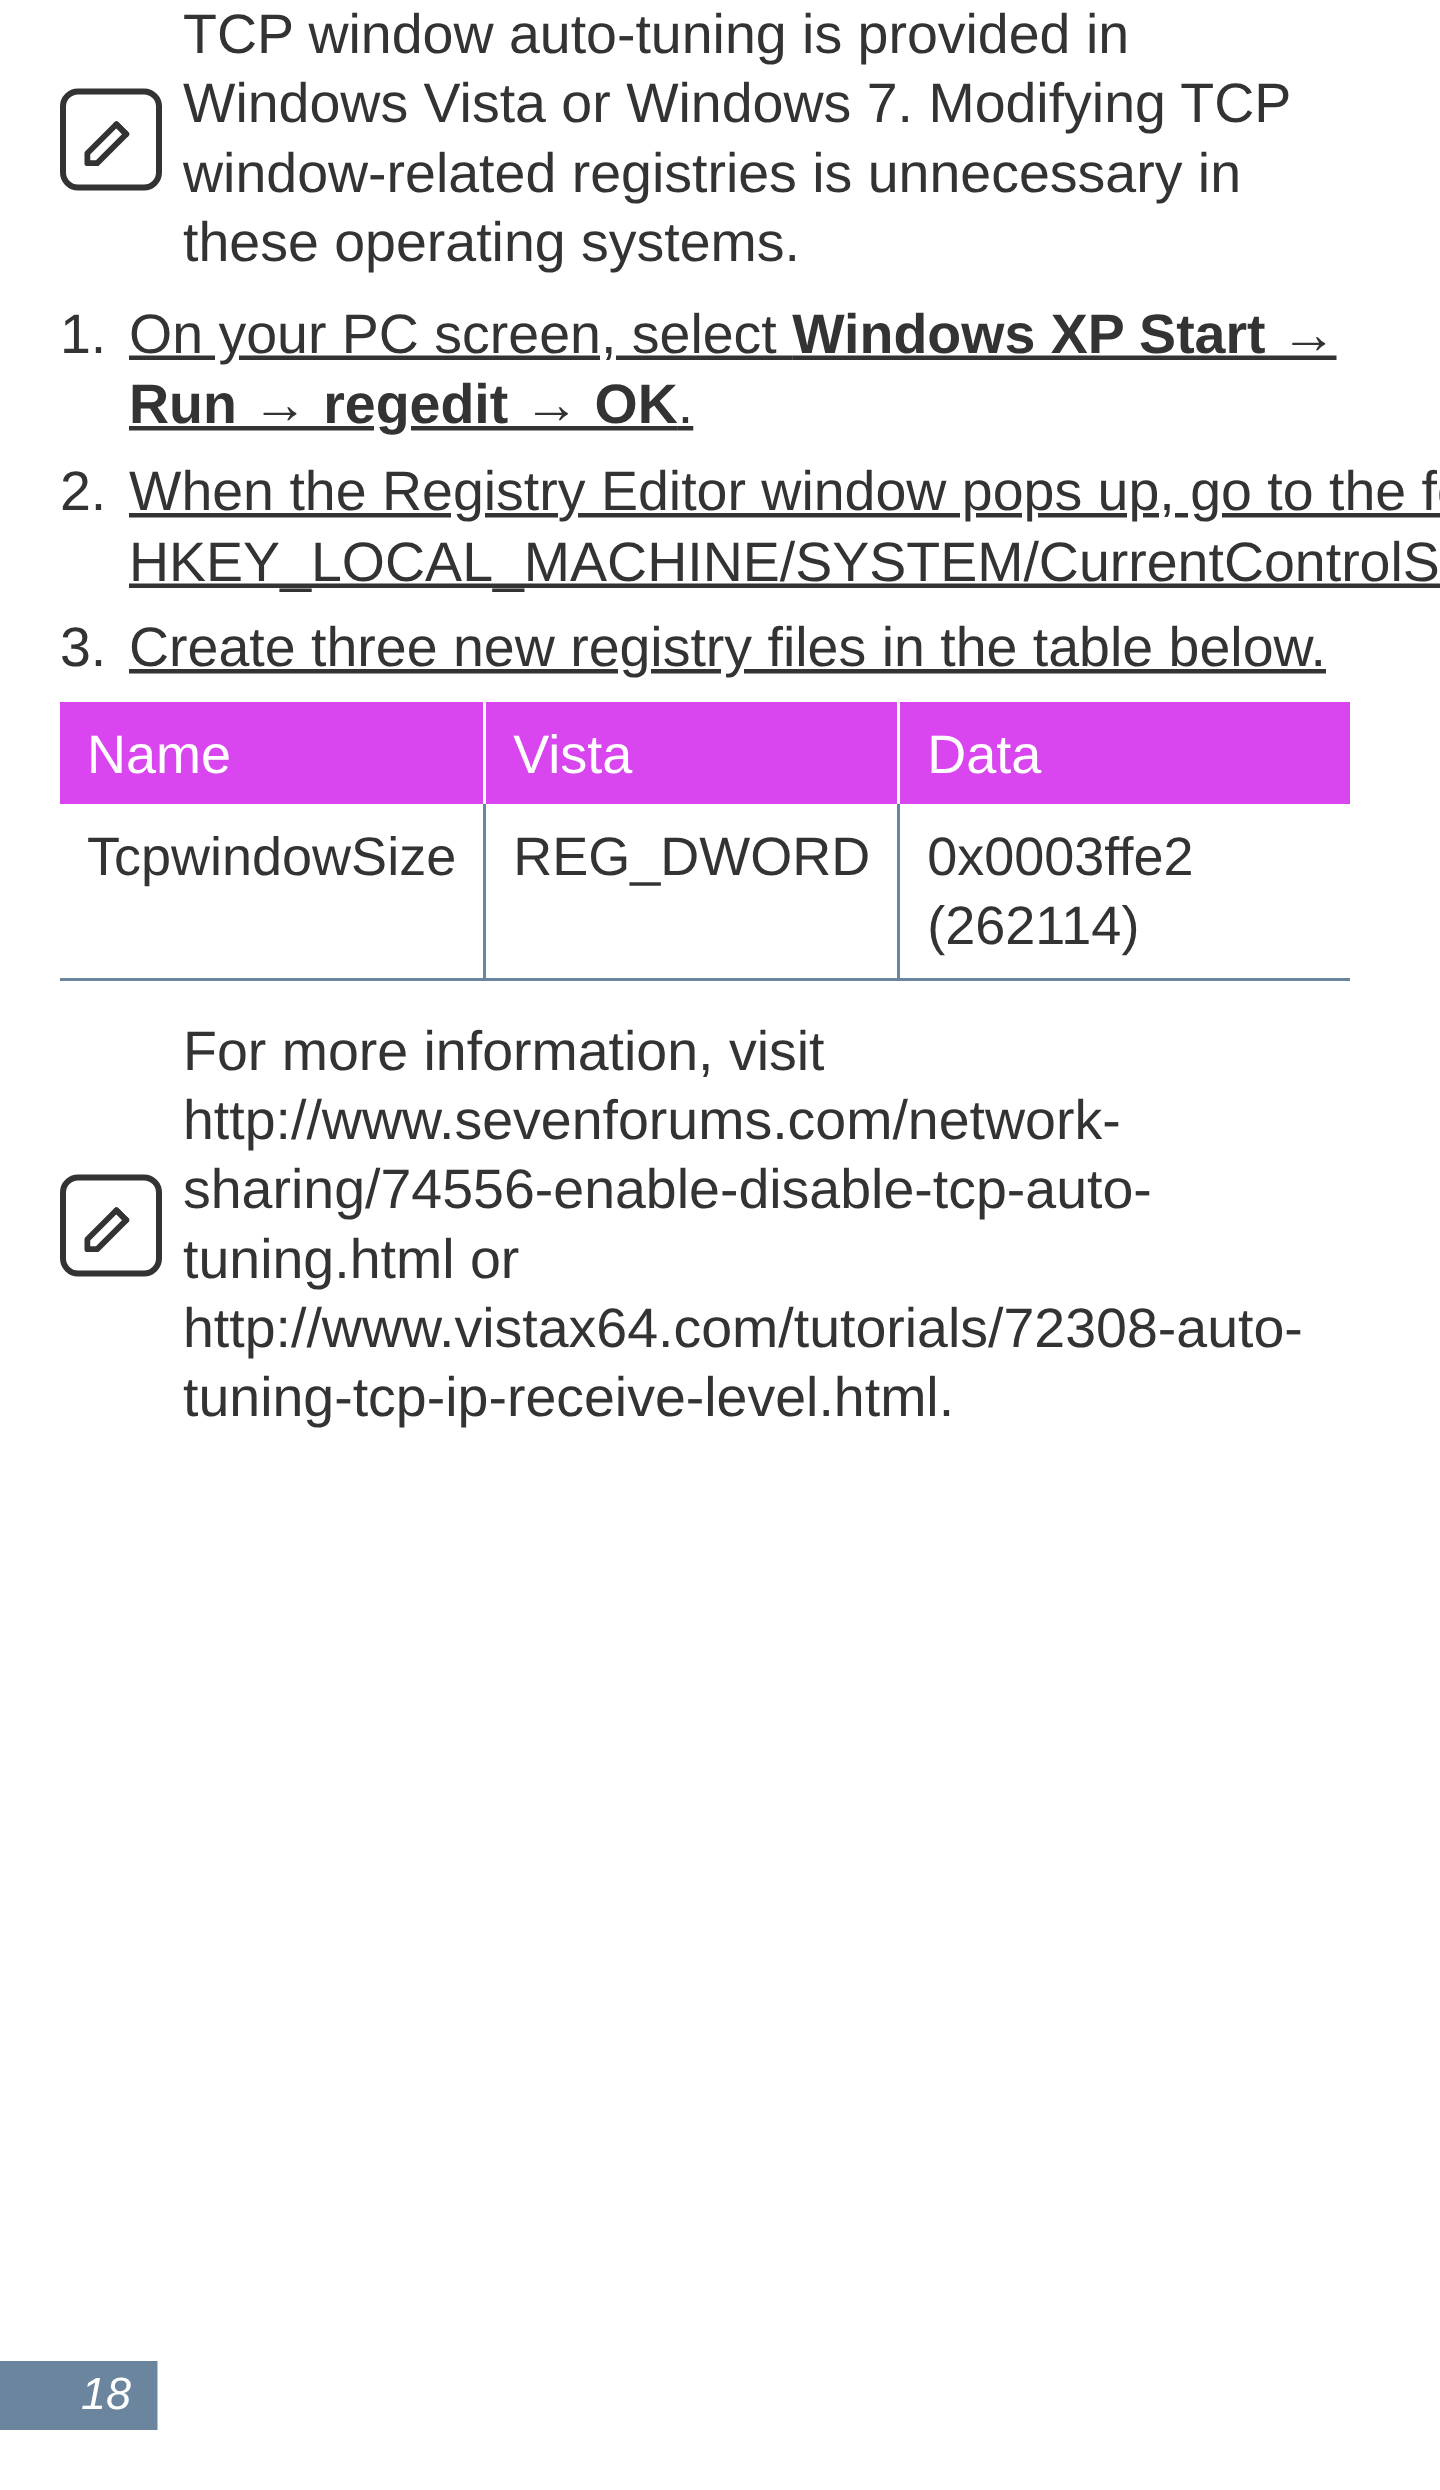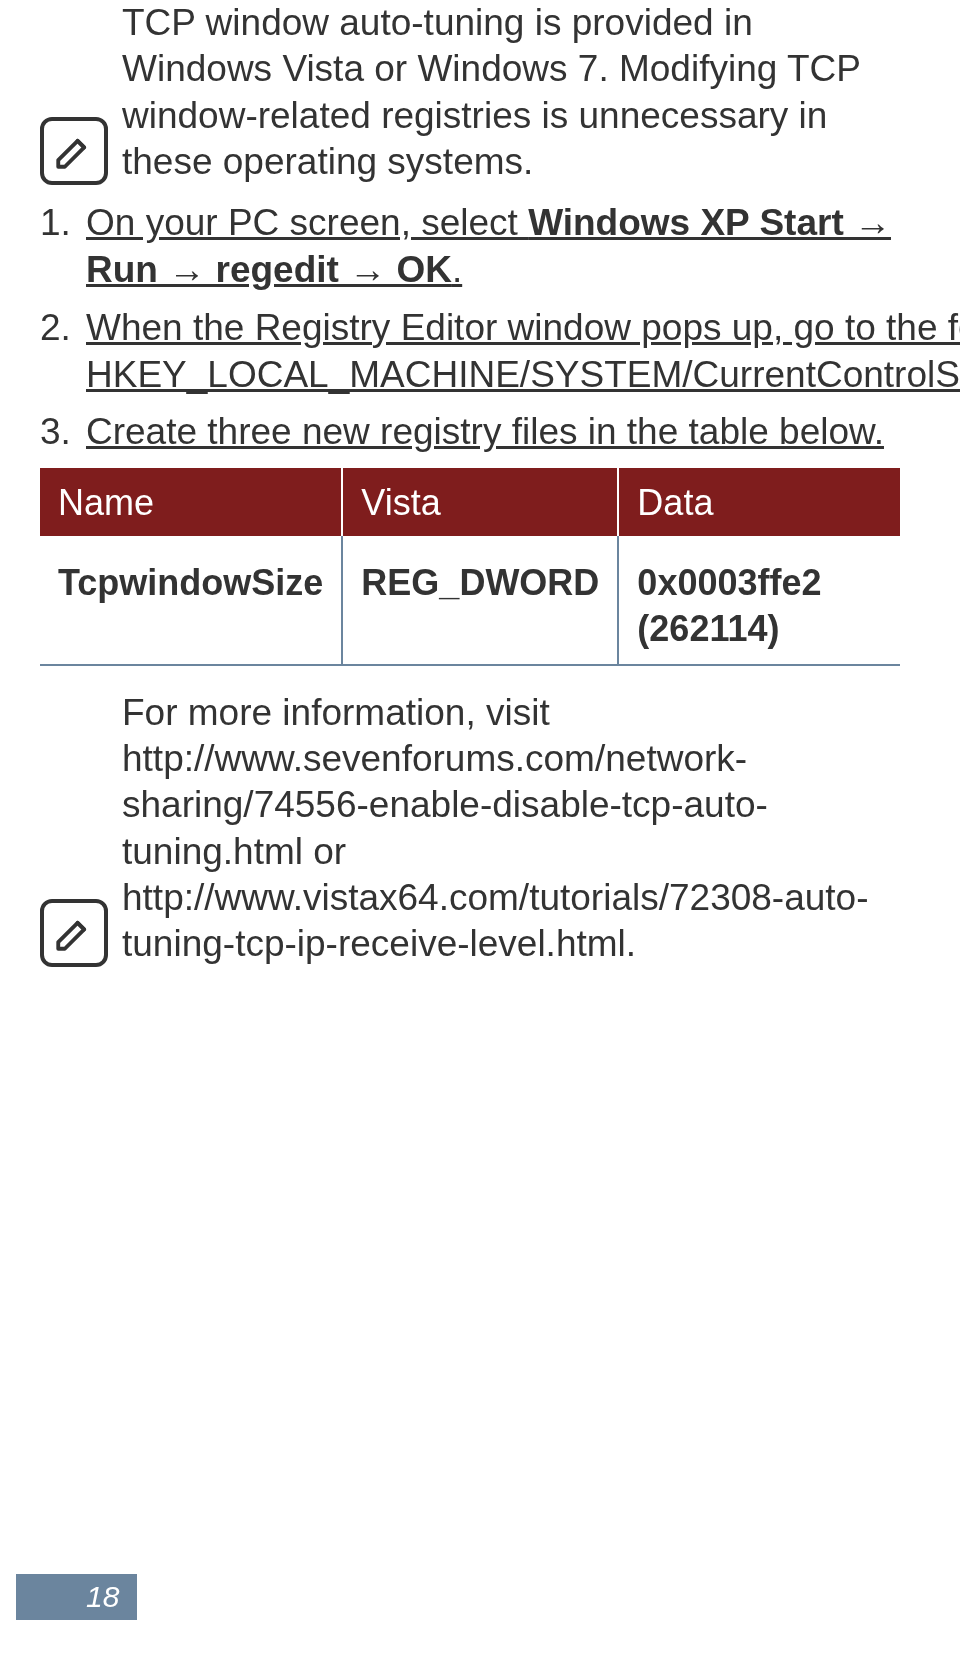--- a/index.html
+++ b/index.html
@@ -12,21 +12,21 @@
     color: #333;
     position: relative;
   }
   .page {
     padding: 0 60px 0 40px;
     box-sizing: border-box;
     width: 100%;
   }
   .note-block {
     display: flex;
-    align-items: flex-end;
+    align-items: center;
     margin-bottom: 14px;
   }
   .note-icon {
     width: 68px;
     height: 68px;
     flex-shrink: 0;
     margin-right: 14px;
     border: 4px solid #333;
     border-radius: 12px;
     box-sizing: border-box;
@@ -62,41 +62,40 @@
   .step-body { flex: 1; text-decoration: underline; }
   .step-body .bold { font-weight: 700; }
 
   table.reg {
     width: 100%;
     border-collapse: collapse;
     font-size: 36px;
     margin-bottom: 24px;
   }
   table.reg thead th {
-    background: #7f1d1d;
+    background: #d946ef;
     color: #fff;
     font-weight: 400;
     text-align: left;
     padding: 14px 18px 12px 18px;
     border-left: 2px solid #fff;
   }
   table.reg thead th:first-child { border-left: none; }
   table.reg tbody td {
-    padding: 24px 18px 12px 18px;
+    padding: 12px 18px 12px 18px;
     border-left: 2px solid #6b859e;
     border-bottom: 2px solid #6b859e;
     vertical-align: top;
     line-height: 1.28;
-    font-weight: bold;
   }
   table.reg tbody td:first-child { border-left: none; }
 
   .page-num {
     position: absolute;
-    left: 56px;
+    left: 24px;
     bottom: 40px;
     background: #6b859e;
     color: #fff;
     font-size: 30px;
     font-style: italic;
     padding: 6px 18px 6px 30px;
   }
   .page-num::before{
     content:"";
     position:absolute;

